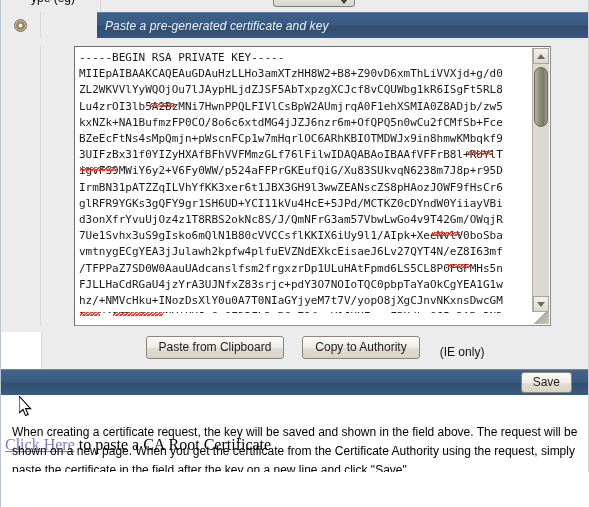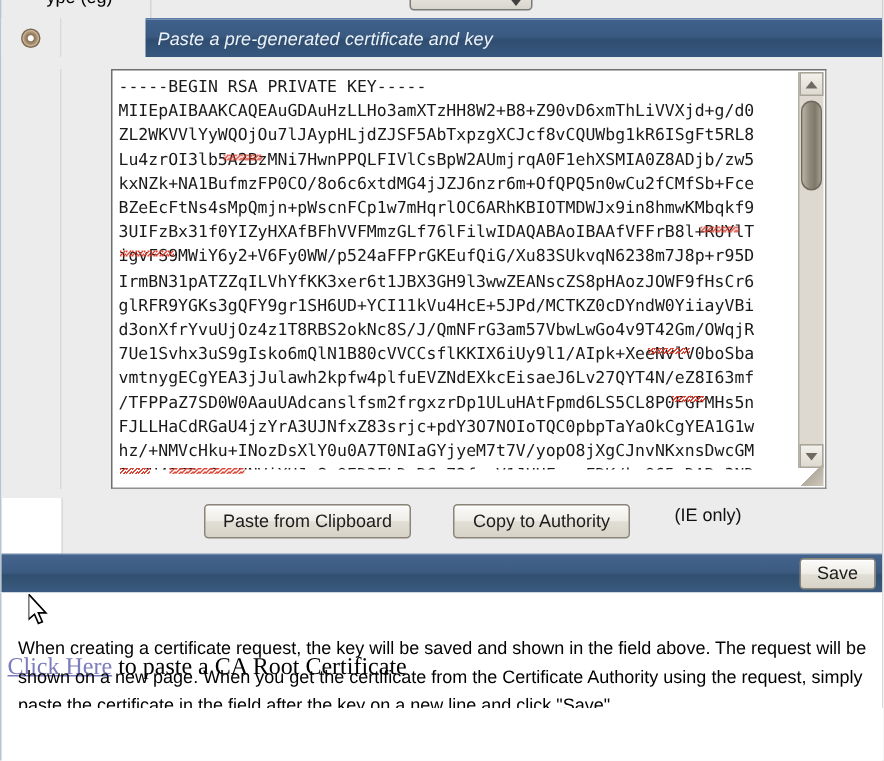--- a/index.html
+++ b/index.html
@@ -245,23 +245,23 @@
     bottom: 1px;
     width: 15px;
     height: 15px;
     background: linear-gradient(135deg, transparent 0%, transparent 48%, #b3ada0 50%, #cfcabd 100%);
     pointer-events: none;
   }
 
   
   .btn-row {
     display: flex;
-    align-items: flex-start;
+    align-items: flex-end;
     justify-content: center;
-    gap: 28px;
+    gap: 18px;
     background: #ececec;
     padding: 4px 0 10px 0;
     margin-left: 40px;
     border-left: 1px solid #d9d9d9;
   }
   .btn {
     font-family: "Liberation Sans", sans-serif;
     font-size: 12px;
     color: #1c1c1c;
     padding: 3px 12px 4px 12px;
@@ -279,21 +279,21 @@
   }
 
   
   .save-bar {
     height: 26px;
     background: linear-gradient(to bottom, #44648c 0%, #3c5b81 45%, #31506f 55%, #3a5b80 100%);
     border-top: 1px solid #6b86a8;
     display: flex;
     align-items: center;
     justify-content: flex-end;
-    padding-right: 4px;
+    padding-right: 16px;
     box-sizing: border-box;
   }
   .save-btn {
     font-family: "Liberation Sans", sans-serif;
     font-size: 12px;
     color: #1c1c1c;
     padding: 2px 11px 3px 11px;
     background: linear-gradient(to bottom, #fbfbfa 0%, #efede7 50%, #e2dfd6 51%, #d7d3c8 100%);
     border: 1px solid #8a8578;
     border-radius: 3px;

